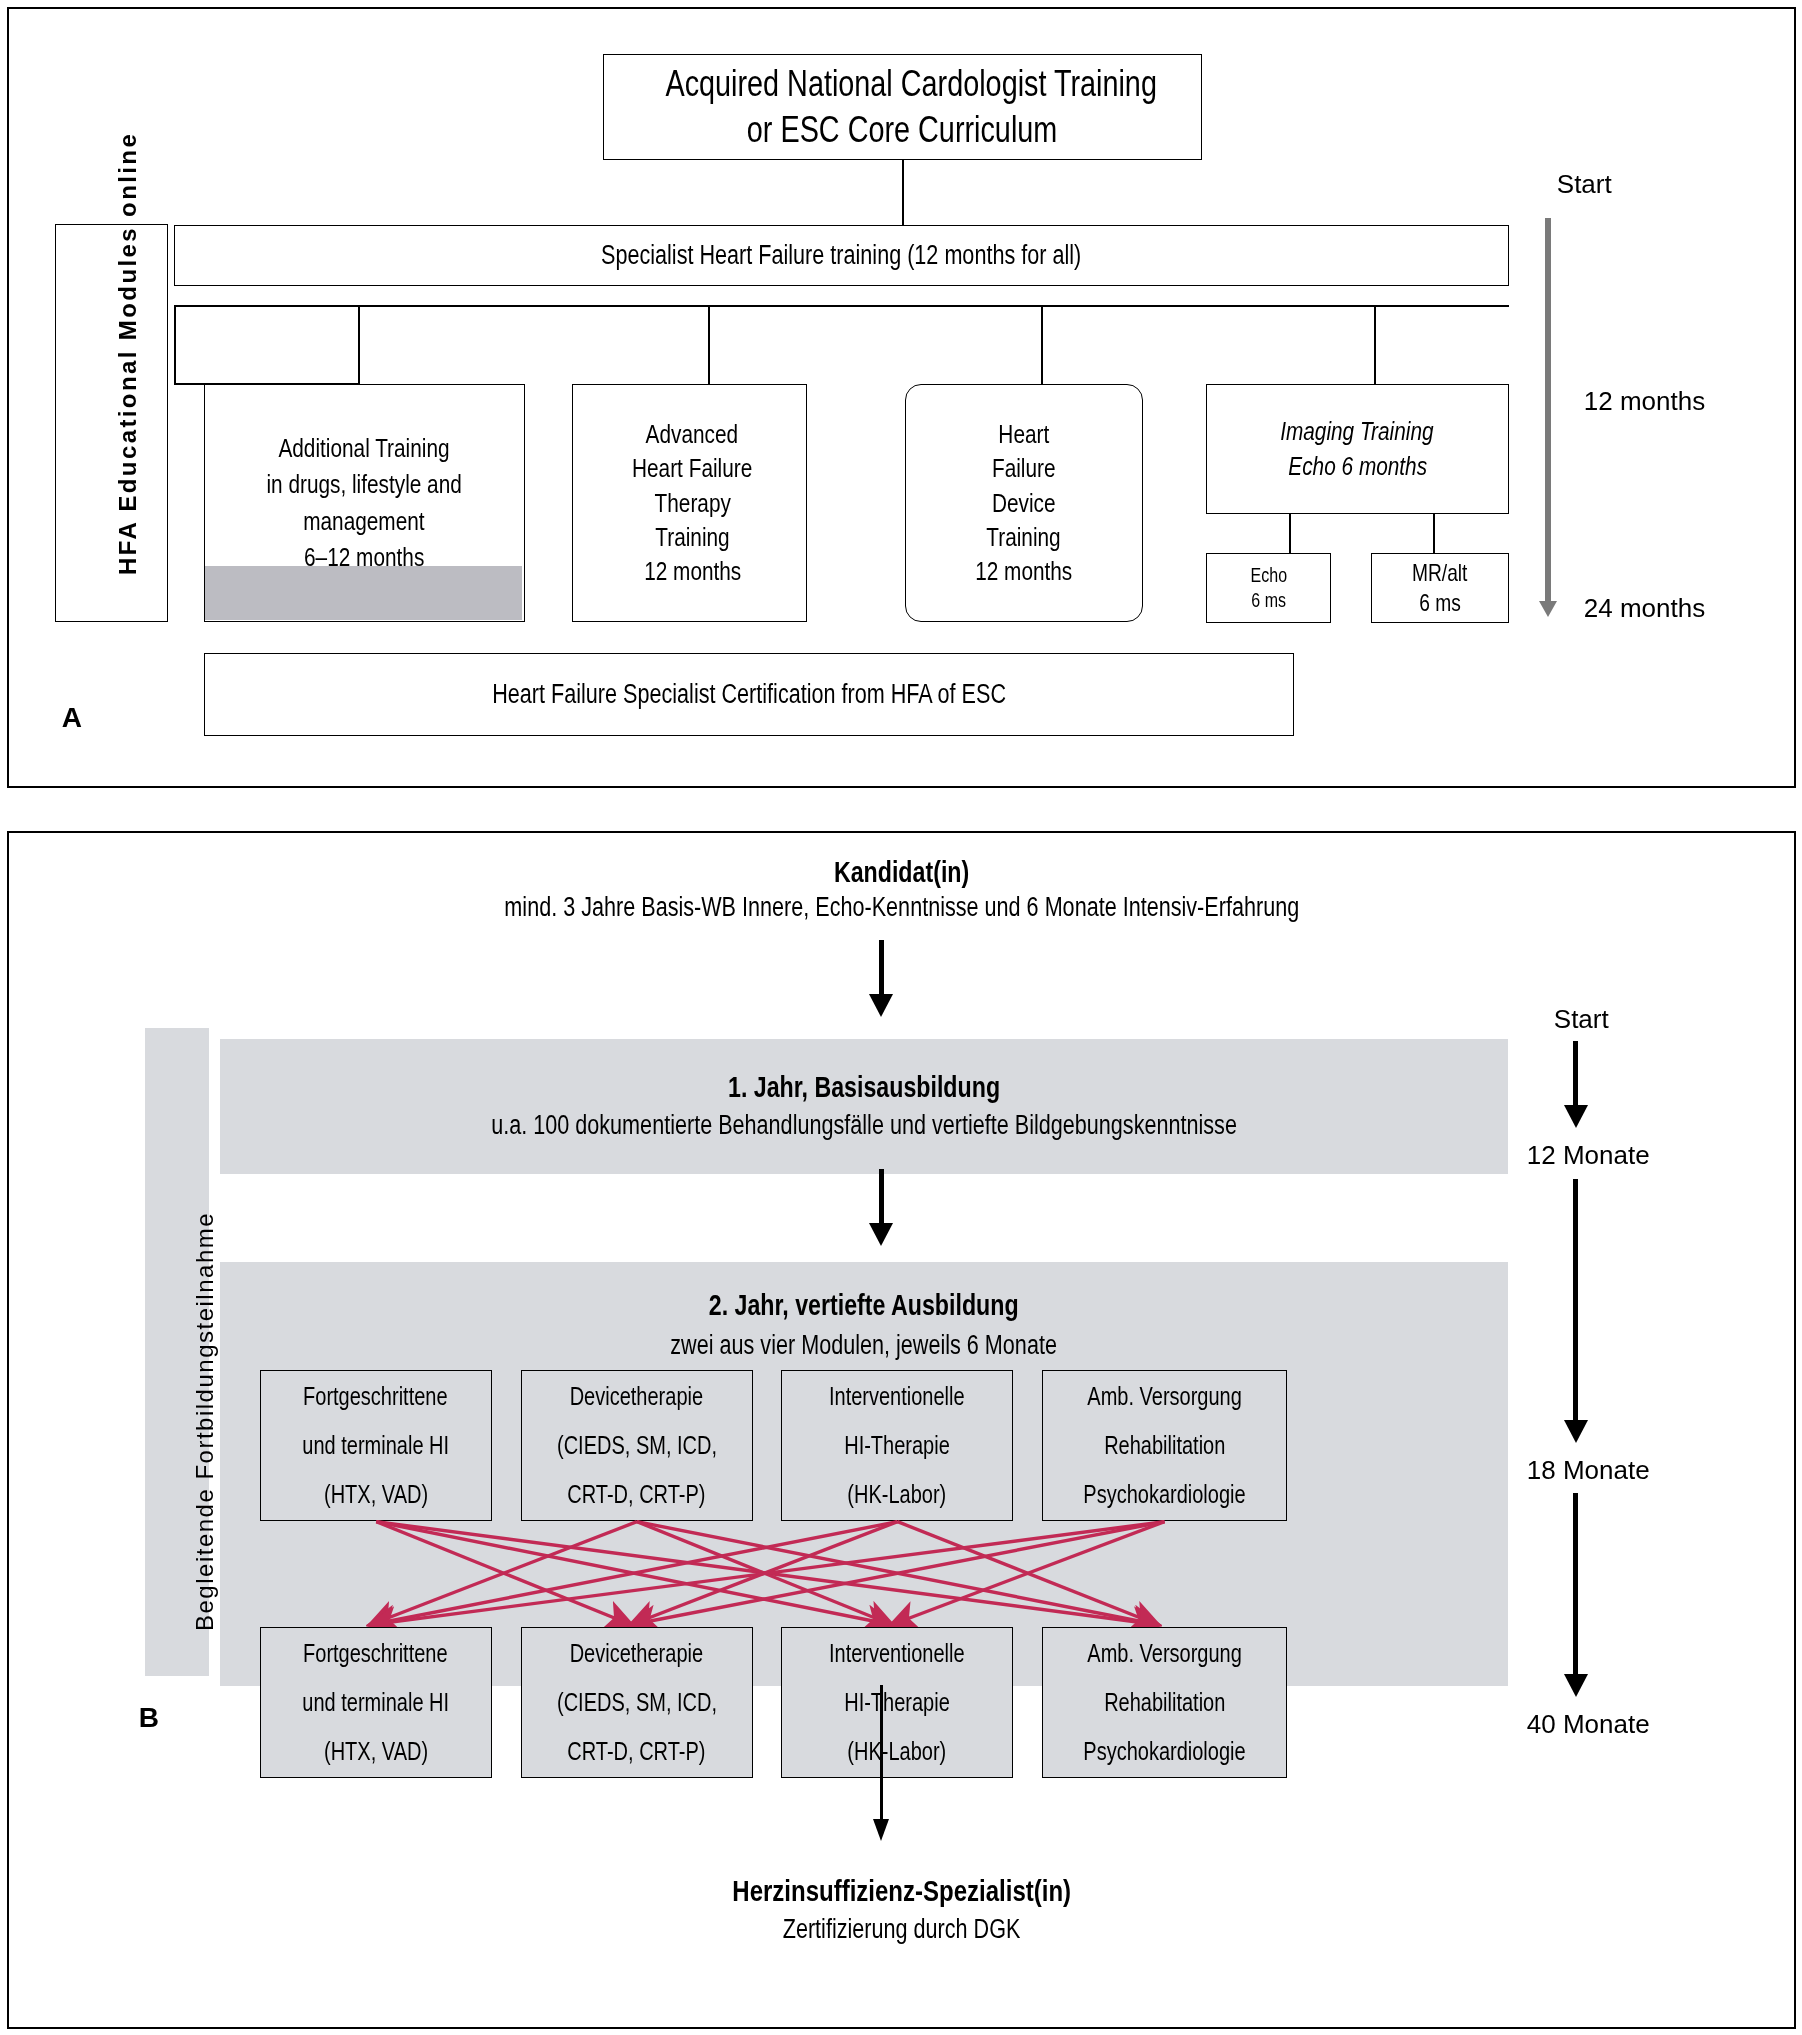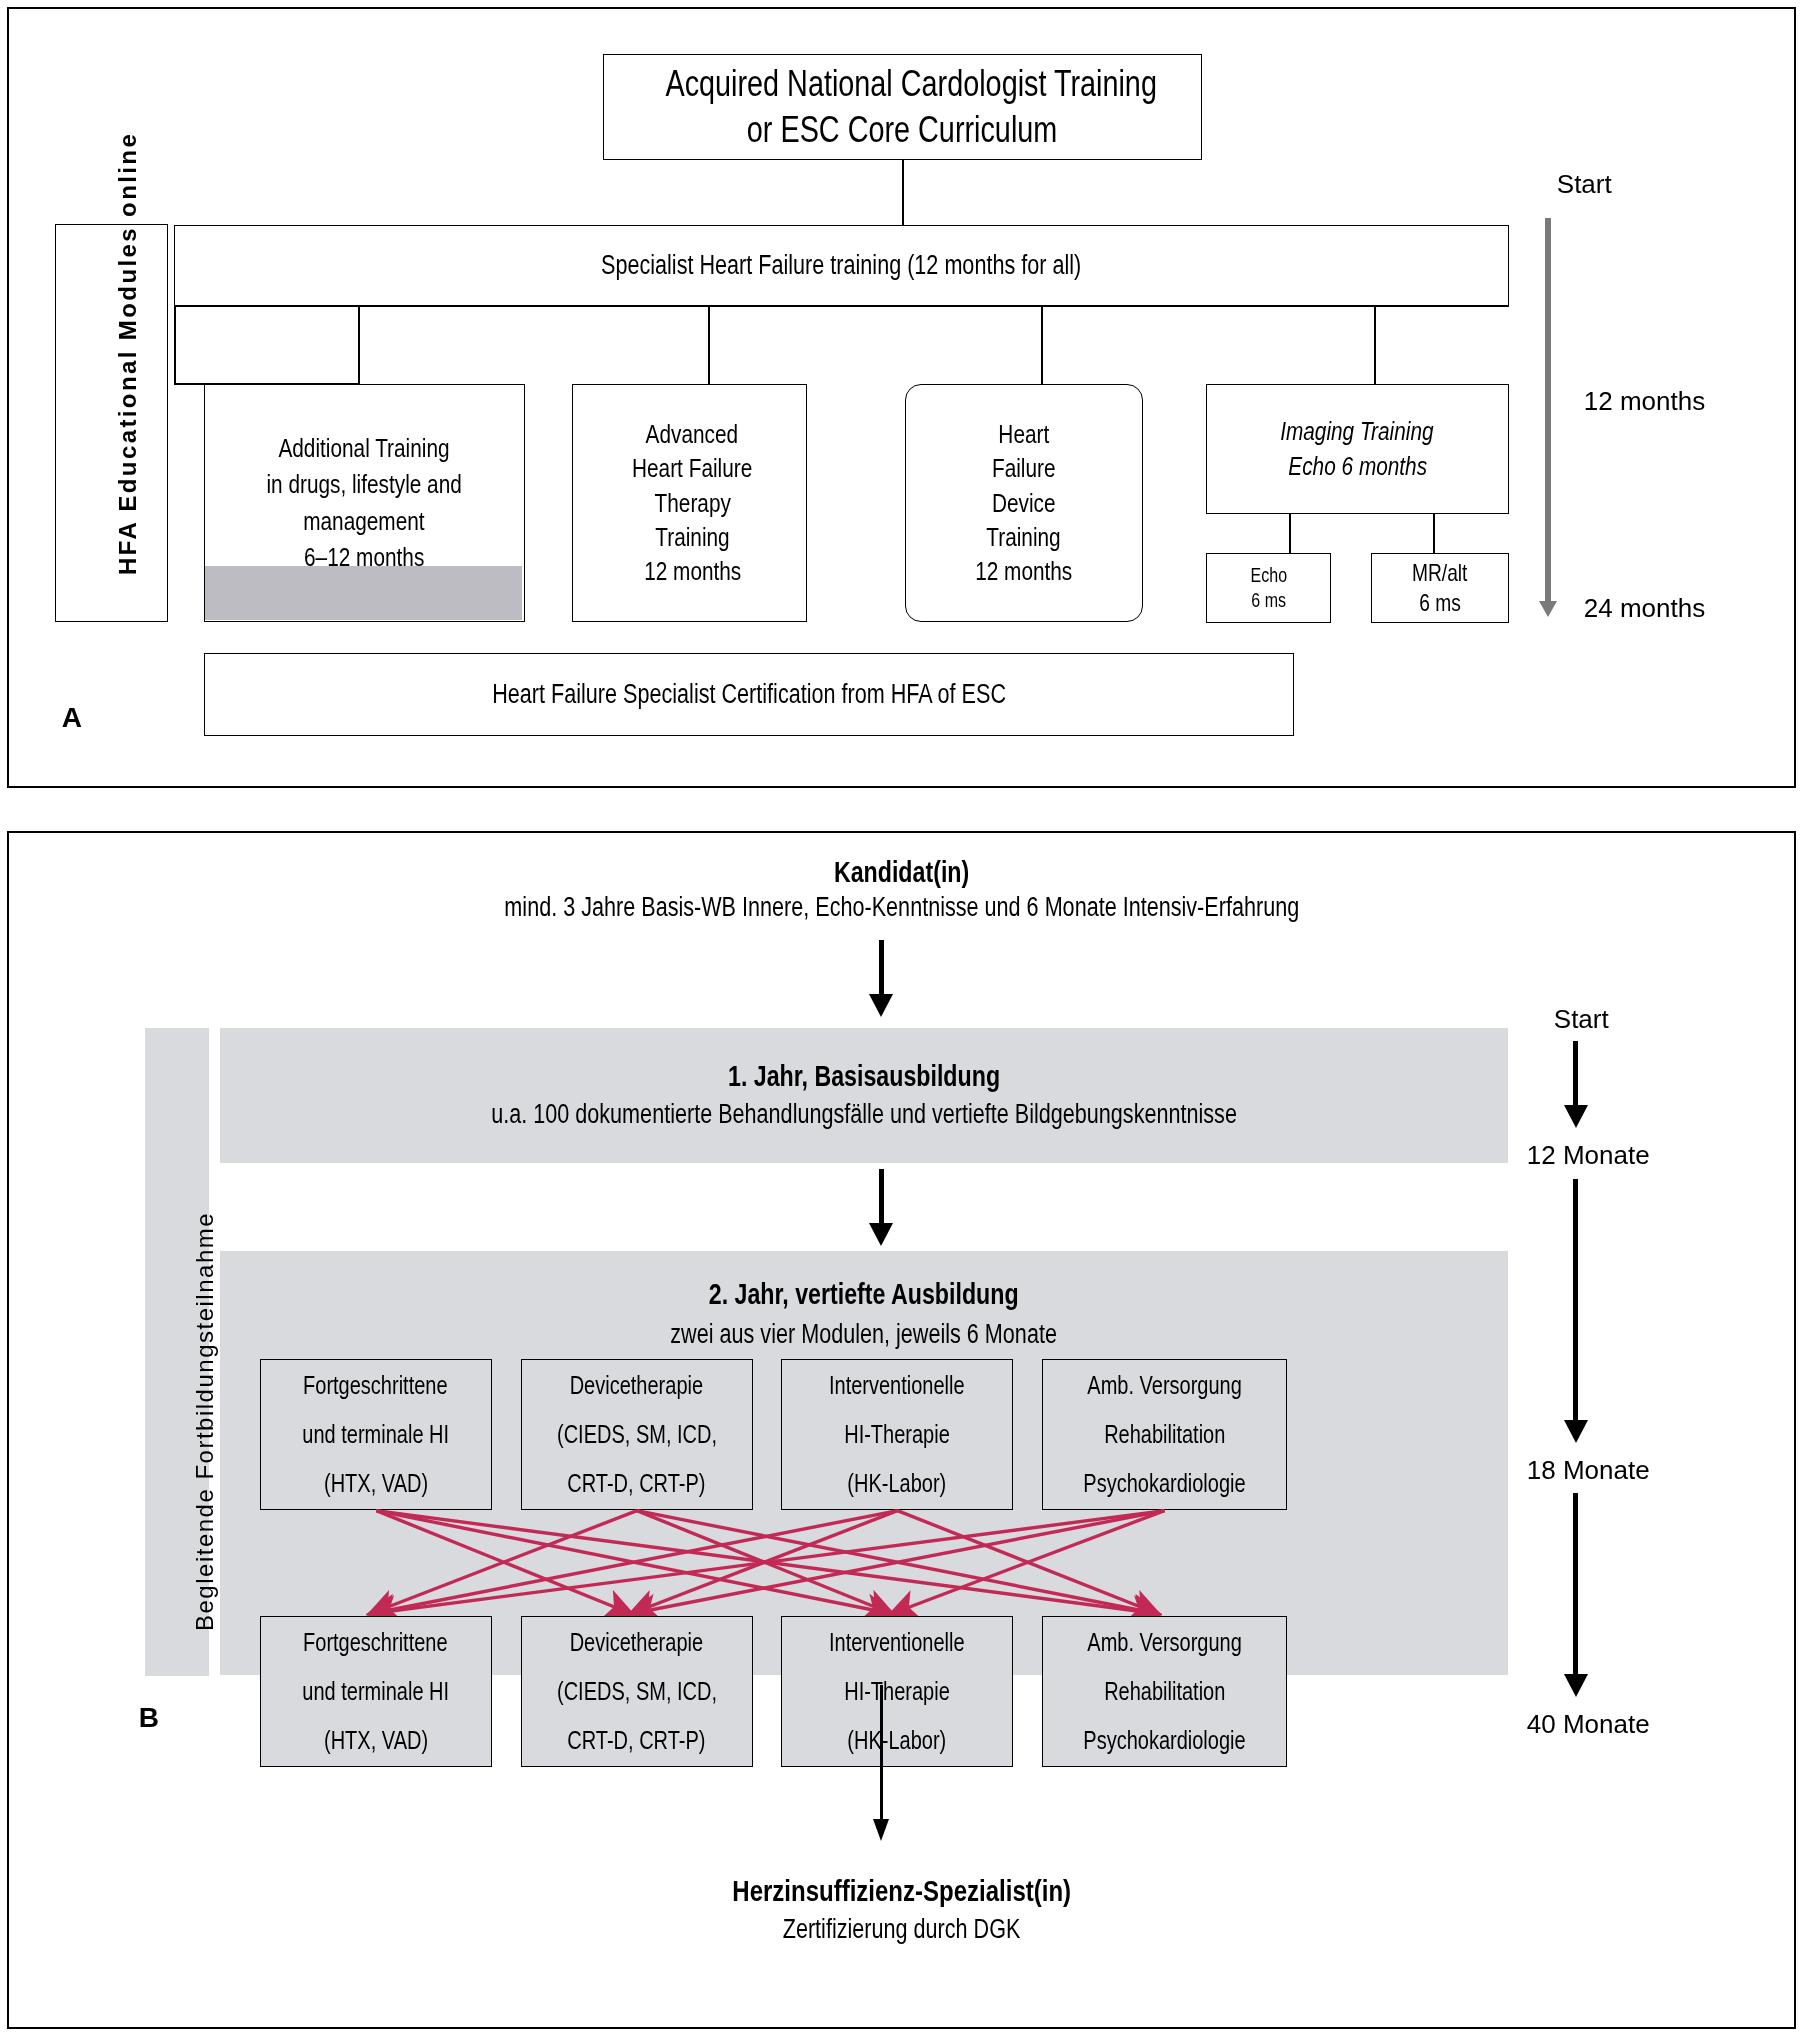--- a/index.html
+++ b/index.html
@@ -49,21 +49,21 @@
   
   .vlabelA{position:absolute;transform-origin:0 0;transform:rotate(-90deg);
       font-family:"Liberation Sans", sans-serif;font-weight:700;font-size:24px;
       letter-spacing:2.4px;white-space:nowrap;color:#000;}
   .vlabelB{position:absolute;transform-origin:0 0;transform:rotate(-90deg);
       font-family:"Liberation Sans", sans-serif;font-size:24px;
       letter-spacing:1.5px;white-space:nowrap;color:#000;}
 
   
   .greyfill{position:absolute;background:#bcbcc2;}
-  .greypanel{position:absolute;background:#d8dade;}
+  .greypanel{position:absolute;background:#d8dade;margin-top:11px;}
   .greystrip{position:absolute;background:#d8dade;}
 
   
   .bhead{position:absolute;text-align:center;color:#000;width:100%;}
   .bold-cond{font-family:"Liberation Sans", sans-serif;font-weight:700;
       display:inline-block;transform:scaleX(0.80);transform-origin:center center;white-space:nowrap;}
 
   svg.links{position:absolute;left:0;top:0;overflow:visible;}
 </style>
 </head>
@@ -79,21 +79,21 @@
       <div class="vlabelA" style="left:58px;top:350px;">HFA Educational Modules online</div>
     </div>
 
     <div class="box" style="left:594px;top:45px;width:599px;height:106px;font-size:36px;line-height:1.28;">
       <span class="ln"><span class="condw">Acquired National Cardologist Training</span></span>
       <span class="ln"><span class="condw">or ESC Core Curriculum</span></span>
     </div>
 
     <div class="vline" style="left:893px;top:151px;height:66px;"></div>
 
-    <div class="box" style="left:165px;top:216px;width:1335px;height:81px;font-size:27px;">
+    <div class="box" style="left:165px;top:216px;width:1335px;height:61px;font-size:27px;">
       <span class="ln"><span class="condw">Specialist Heart Failure training (12 months for all)</span></span>
     </div>
 
     <div class="hline" style="left:165px;top:296px;width:1335px;"></div>
     <div class="vline" style="left:165px;top:296px;height:80px;"></div>
     <div class="hline" style="left:165px;top:374px;width:185px;"></div>
     <div class="vline" style="left:349px;top:296px;height:80px;"></div>
     <div class="vline" style="left:699px;top:296px;height:80px;"></div>
     <div class="vline" style="left:1032px;top:296px;height:80px;"></div>
     <div class="vline" style="left:1365px;top:296px;height:80px;"></div>

